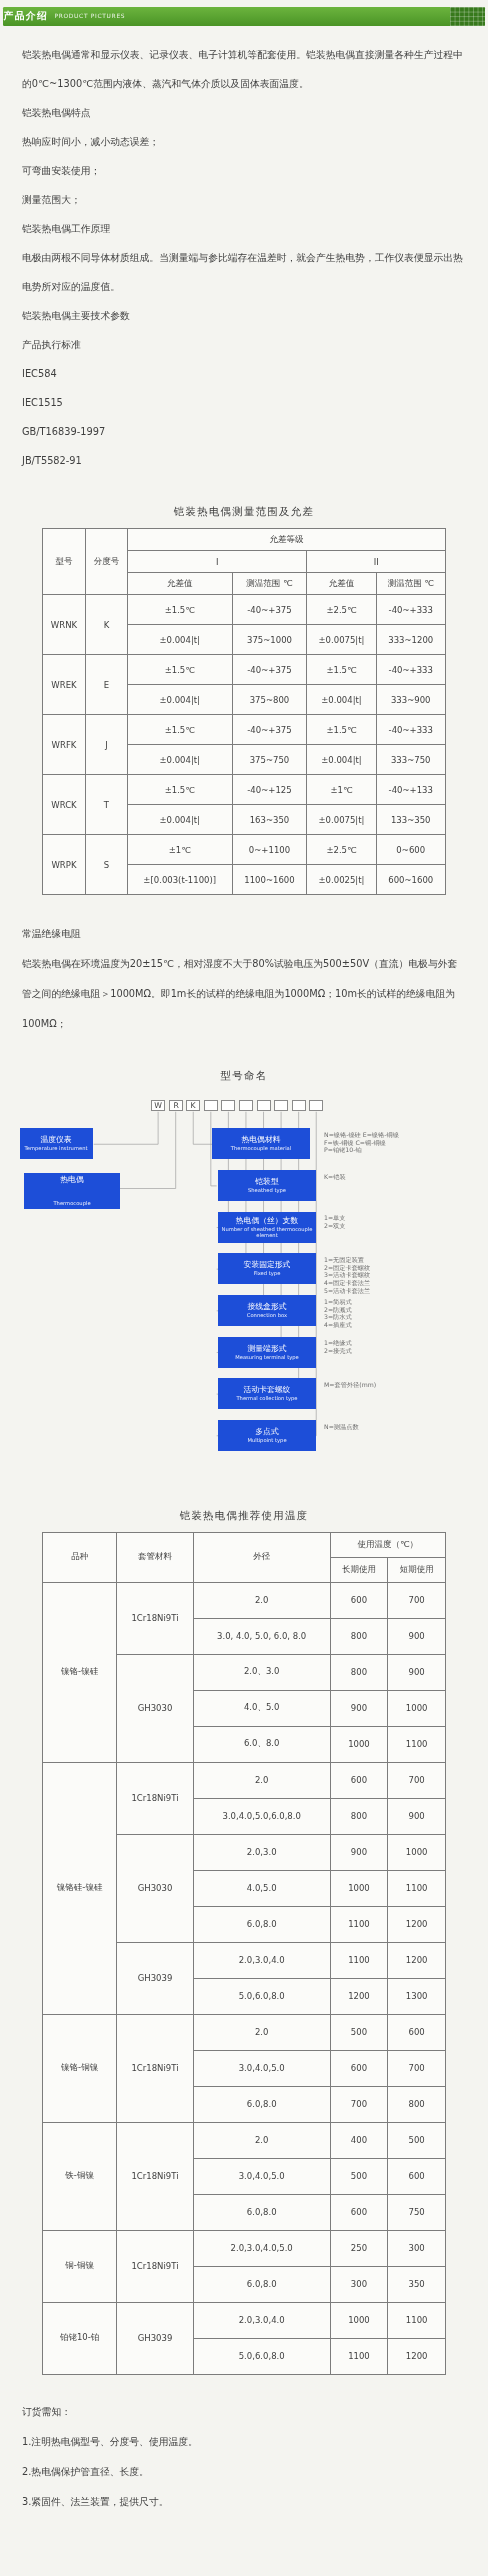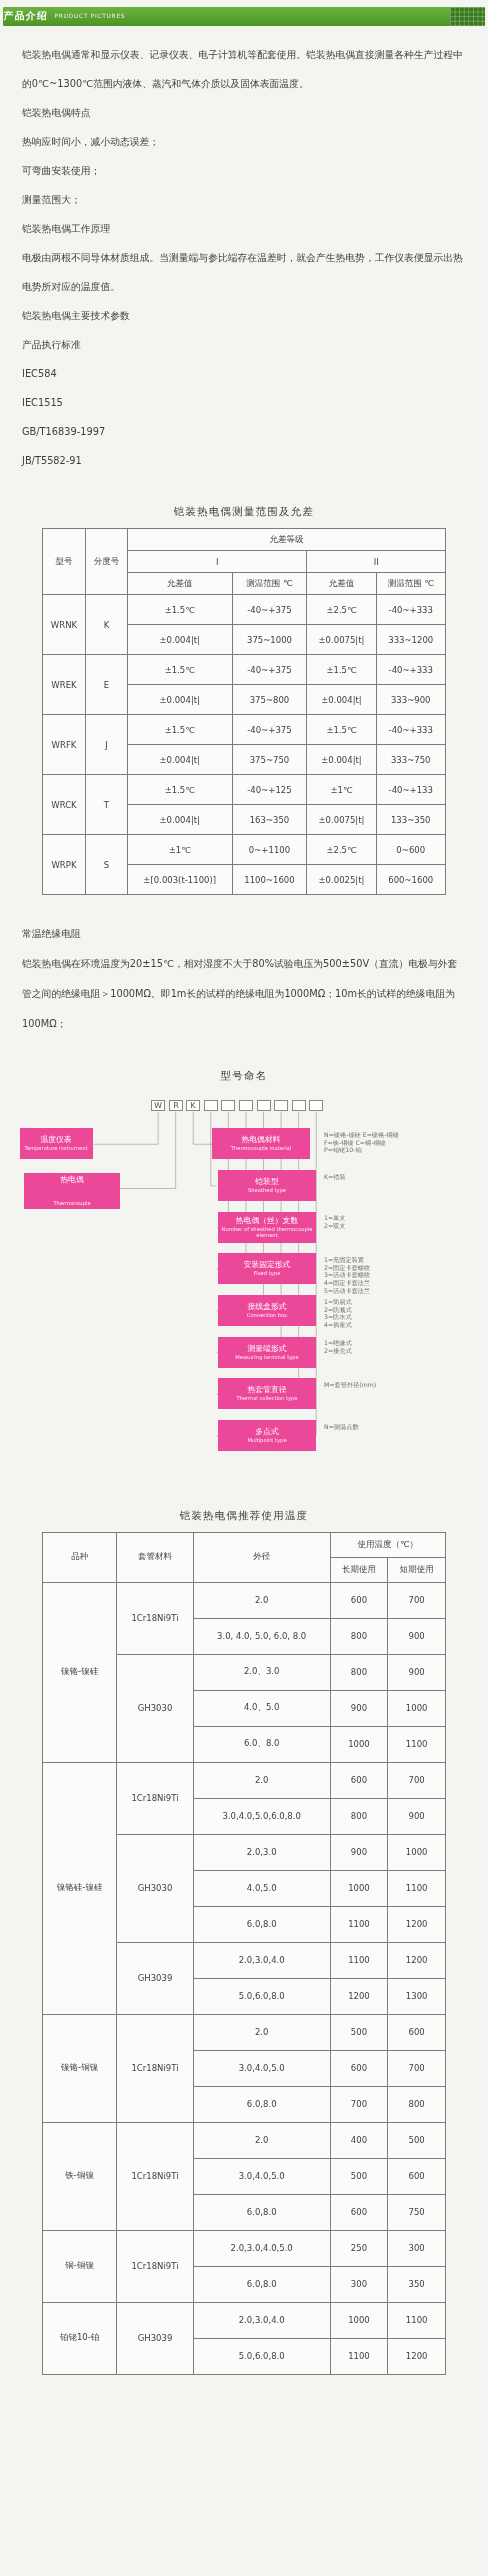--- a/index.html
+++ b/index.html
@@ -36,21 +36,21 @@
   .t2 thead th { height:25px; }
   .t2 tbody td { height:36px; }
 
   .insulation { padding:23.4px 22px 0; font-size:9.8px; line-height:30px; }
 
   
   .diagram { position:relative; width:488px; height:391px; margin-top:5.2px; }
   .diagram svg { position:absolute; left:0; top:0; }
   .code-box { position:absolute; width:14.3px; height:11.7px; border:0.7px solid #8a8a8a; background:#fff;
               font-size:7.8px; line-height:10.4px; text-align:center; color:#444; }
-  .glabel { position:absolute; background:#ec4899; color:#fff; text-align:center;
+  .glabel { position:absolute; background:#1d4ed8; color:#fff; text-align:center;
             padding:2.6px 2px; min-height:31px; display:flex; flex-direction:column; justify-content:center; }
   .glabel .cn { font-size:7.8px; line-height:9.8px; }
   .glabel .en { font-size:5.2px; line-height:6.5px; opacity:.92; }
   .code-list { position:absolute; font-size:6.2px; line-height:7.8px; color:#6d6d6d; text-align:left; width:153px; }
 
   .footer { padding:22px 22px 0; font-size:9.8px; line-height:30px; }
 </style>
 </head>
 <body>
 
@@ -255,21 +255,21 @@
       </div>
       <div class="glabel" style="left: 218px; top: 249px; width: 98px;">
         <span class="cn">测量端形式</span>
         <span class="en">Measuring terminal type</span>
       </div>
       <div class="code-list" style="left: 324px; top: 251px;">
         <div>1=绝缘式</div>
         <div>2=接壳式</div>
       </div>
       <div class="glabel" style="left: 218px; top: 290px; width: 98px;">
-        <span class="cn">热套管直径</span>
+        <span class="cn">活动卡套螺纹</span>
         <span class="en">Thermal collection type</span>
       </div>
       <div class="code-list" style="left: 324px; top: 293px;">
         <div>M=套管外径(mm)</div>
       </div>
       <div class="glabel" style="left: 218px; top: 332px; width: 98px;">
         <span class="cn">多点式</span>
         <span class="en">Multipoint type</span>
       </div>
       <div class="code-list" style="left: 324px; top: 335px;">
@@ -413,15 +413,23 @@
           <td>1100</td>
         </tr>
         <tr>
           <td>5.0,6.0,8.0</td>
           <td>1100</td>
           <td>1200</td>
         </tr>
       </tbody>
   </table>
 
+  <div class="footer">
+    <div>订货需知：</div>
+    <div>
+        <div>1.注明热电偶型号、分度号、使用温度。</div>
+        <div>2.热电偶保护管直径、长度。</div>
+        <div>3.紧固件、法兰装置，提供尺寸。</div>
+      </div>
+  </div>
 
 </div>
 
 
 </body></html>

